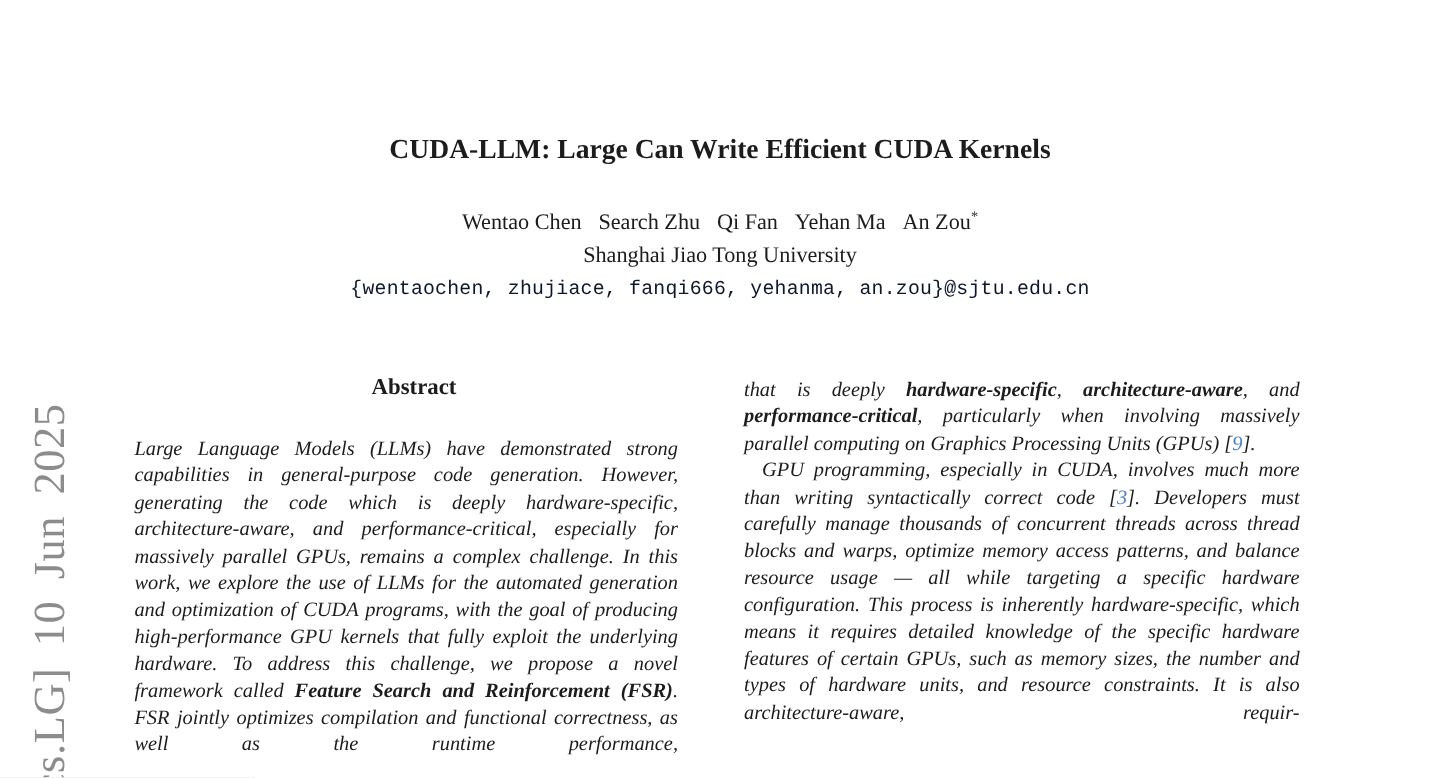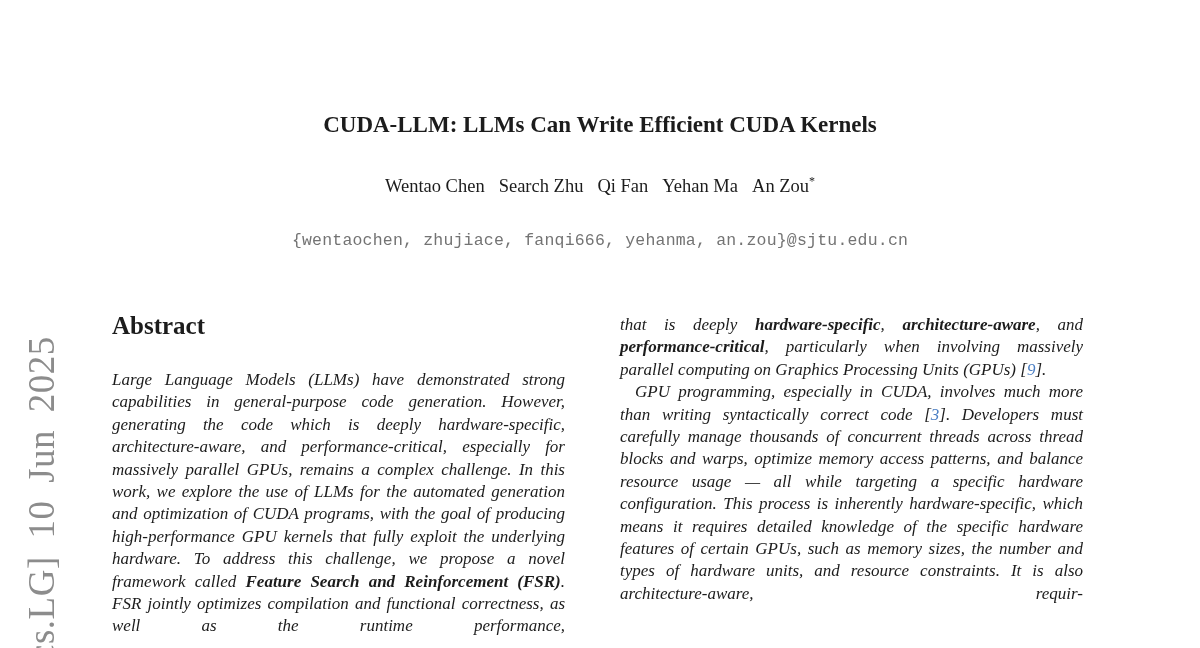--- a/index.html
+++ b/index.html
@@ -36,28 +36,28 @@
   .authors-row sup{font-size:12px;line-height:0;}
   .affiliation{
     position:absolute;top:203px;left:0;width:100%;
     text-align:center;font-size:18.5px;
   }
   .emails{
     position:absolute;top:231px;left:0;width:100%;
     text-align:center;
     font-family:"Liberation Mono", monospace;
     font-size:16.5px;letter-spacing:0.2px;
-    color:#737373;
+    color:#0f172a;
   }
   
   .col-left{
     position:absolute;left:112px;top:312px;width:466px;
   }
   .abstract-heading{
-    font-size:25px;font-weight:bold;margin:0;
+    font-size:19px;font-weight:bold;text-align:center;margin:0;
   }
   .abstract-body{
     margin:29px 13px 0 0;
     font-style:italic;
     font-size:17px;line-height:22.4px;
     text-align:justify;text-align-last:justify;
   }
   .col-right{
     position:absolute;left:620px;top:314px;width:463px;
     font-size:17px;line-height:22.4px;font-style:italic;
@@ -67,30 +67,31 @@
   .col-right p.cont{text-align-last:justify;}
   .b{font-weight:bold;}
 </style>
 </head>
 <body>
 
 <div class="page">
 
   <div class="arxiv-banner" style="color: rgb(140, 140, 140);">cs.LG] 10 Jun 2025</div>
 
-  <h1 class="paper-title">CUDA-LLM: LLMs Can Write Efficient CUDA Kernels</h1>
+  <h1 class="paper-title">CUDA-LLM: Large Can Write Efficient CUDA Kernels</h1>
 
   <div class="authors-row">
     <span>Wentao Chen</span>
     <span>Search Zhu</span>
     <span>Qi Fan</span>
     <span>Yehan Ma</span>
     <span><span>An Zou</span><sup>*</sup></span>
   </div>
 
+  <div class="affiliation">Shanghai Jiao Tong University</div>
 
   <div class="emails">{wentaochen, zhujiace, fanqi666, yehanma, an.zou}@sjtu.edu.cn</div>
 
   <div class="col-left">
     <h2 class="abstract-heading">Abstract</h2>
     <p class="abstract-body"><span>Large Language Models (LLMs) have demonstrated strong capabilities in general-purpose code generation. However, generating the code which is deeply hardware-specific, architecture-aware, and performance-critical, especially for massively parallel GPUs, remains a complex challenge. In this work, we explore the use of LLMs for the automated generation and optimization of CUDA programs, with the goal of producing high-performance GPU kernels that fully exploit the underlying hardware. To address this challenge, we propose a novel framework called </span><span class="b">Feature Search and Reinforcement (FSR)</span><span>. FSR jointly optimizes compilation and functional correctness, as well as the runtime performance,</span></p>
   </div>
 
   <div class="col-right">
     <p><span>that is deeply </span><span class="b">hardware-specific</span><span>, </span><span class="b">architecture-aware</span><span>, and </span><span class="b">performance-critical</span><span>, particularly when involving massively parallel computing on Graphics Processing Units (GPUs) [</span><span style="color: rgb(75, 127, 196);">9</span><span>].</span></p>

